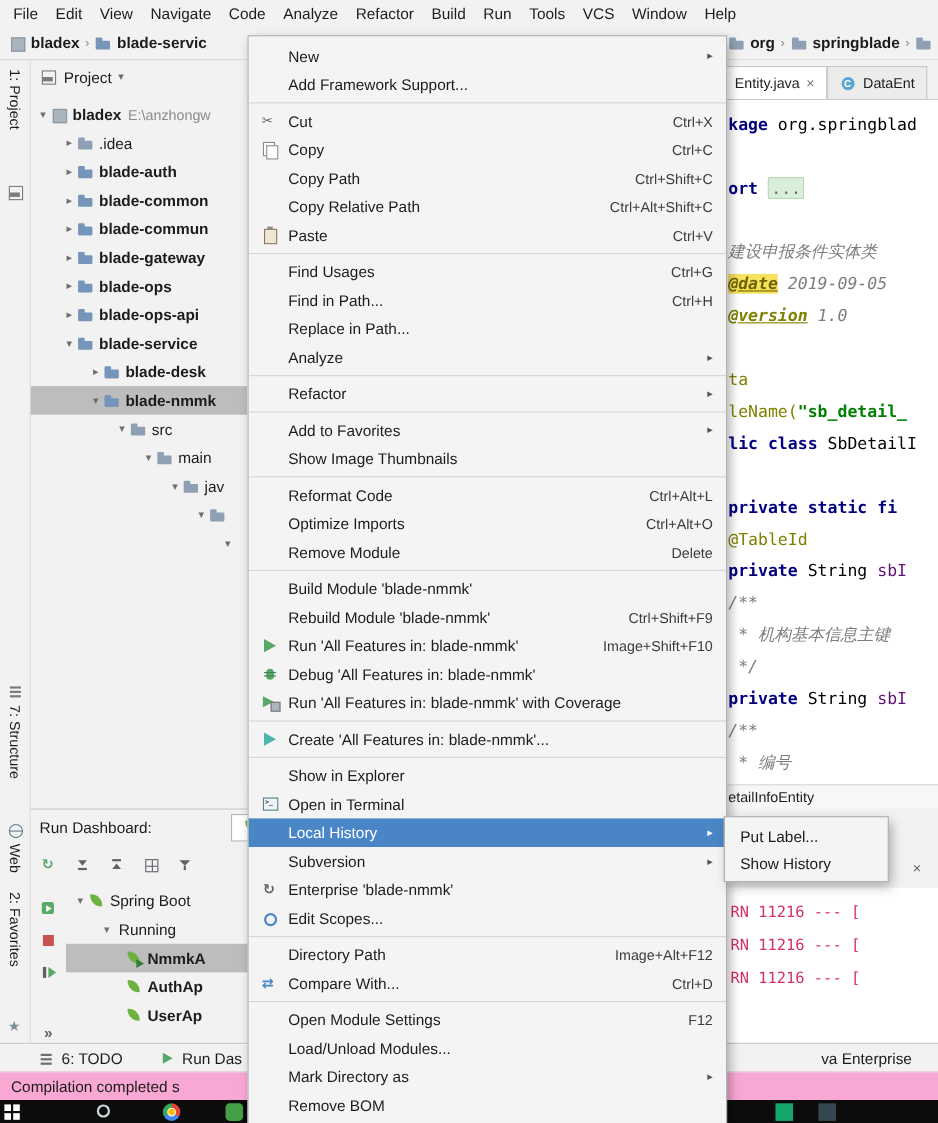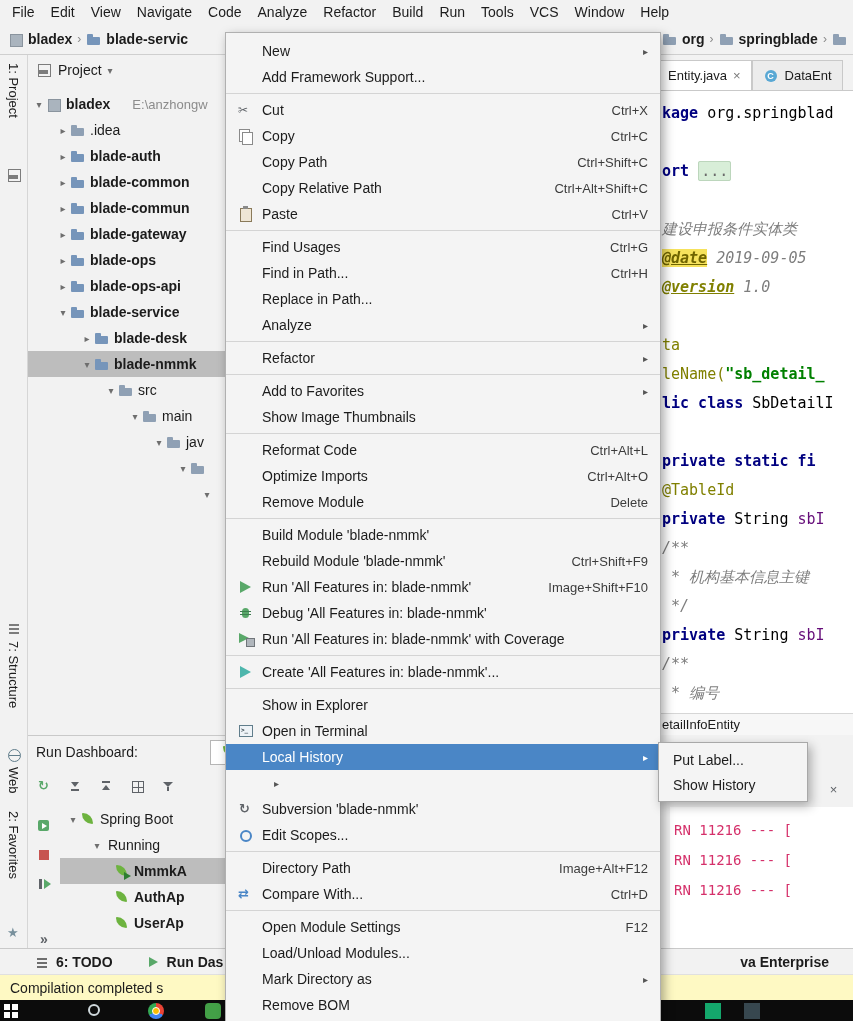--- a/index.html
+++ b/index.html
@@ -37,21 +37,21 @@
   #si-star { top:870px; }
 
   
   #project-panel { position:absolute; left:28px; top:55px; width:197px; height:680px; background:#f2f2f2; }
   .pp-header { height:30px; display:flex; align-items:center; gap:6px; padding-left:8px; font-size:14px; }
   .pp-caret { color:#6e6e6e; font-size:10px; }
   #project-tree { position:absolute; left:0; top:36px; right:0; }
   .tree-row { display:flex; align-items:center; height:26px; font-size:14px; white-space:nowrap; }
   .tree-row.selected { background:#bdbdbd; }
   .tree-label { margin-left:4px; }
-  .tree-suffix { margin-left:22px; color:#8c8c8c; font-size:13px; }
+  .tree-suffix { margin-left:6px; color:#8c8c8c; font-size:13px; }
 
   
   #editor { position:absolute; left:225px; top:55px; right:0; height:658px; background:#fff; }
   #editor-tabs { height:36px; background:#f2f2f2; border-bottom:1px solid #c9c9c9; display:flex;
                  align-items:flex-end; padding-left:432px; }
   .ed-tab { height:30px; display:flex; align-items:center; gap:6px; padding:0 10px; background:#fff;
             border:1px solid #c9c9c9; border-bottom:none; font-size:13px; white-space:nowrap; }
   .ed-tab.inactive { background:#ececec; }
   .tab-close { color:#7a7a7a; font-size:13px; }
   #code-area { height:622px; overflow:hidden; background:#fff; padding:8px 0 0 437px; white-space:pre;
@@ -79,29 +79,29 @@
   .rd-leftcol { position:absolute; left:2px; top:82px; width:28px; display:flex; flex-direction:column;
                 align-items:center; gap:13px; }
   .rd-more { color:#5f6368; font-size:14px; font-weight:bold; margin-top:26px; }
   #rd-tree { position:absolute; left:32px; top:70px; right:0; }
 
   
   #console { position:absolute; left:660px; top:735px; right:0; height:213px; background:#f2f2f2; }
   .console-toolbar { position:absolute; left:10px; top:46px; display:flex; gap:14px; }
   .tico { width:17px; height:17px; color:#5f6368; font-size:13px; line-height:17px; text-align:center; }
   #log-area { position:absolute; left:0; top:72px; right:0; bottom:0; background:#fff; padding:8px 0 0 4px;
-              white-space:pre; font:14px/30px "DejaVu Sans Mono","Liberation Mono",monospace;margin-left:10px; }
+              white-space:pre; font:14px/30px "DejaVu Sans Mono","Liberation Mono",monospace; }
 
   
   #status-row1 { position:absolute; left:0; top:948px; right:0; height:26px; background:#f2f2f2;
                  border-top:1px solid #c9c9c9; display:flex; align-items:center; padding-left:34px; gap:6px;
-                 font-size:14px;font-weight:bold; }
+                 font-size:14px; }
   .sb-gap { margin-left:26px; }
   .sb-right { position:absolute; right:24px; }
-  #status-row2 { position:absolute; left:0; top:974px; right:0; height:26px; background:#fef9c3;
+  #status-row2 { position:absolute; left:0; top:974px; right:0; height:26px; background:#f9a8d4;
                  border-top:1px solid #e0e0e0; display:flex; align-items:center; padding-left:10px; font-size:14px; }
 
   
   #taskbar { position:absolute; left:0; top:1000px; right:0; height:21px; background:#0c0c0c; }
   .tb-start { position:absolute; left:4px; top:4px; width:6px; height:6px; background:#fff;
               box-shadow:8px 0 0 #fff, 0 8px 0 #fff, 8px 8px 0 #fff; }
   .tb-search { position:absolute; left:88px; top:4px; width:12px; height:12px; border:2px solid #cfd8dc; border-radius:50%; }
   .tb-browser { position:absolute; left:148px; top:3px; width:16px; height:16px; border-radius:50%;
                 background:conic-gradient(#ea4335 0 120deg,#4285f4 0 240deg,#34a853 0 360deg); }
   .tb-browser::after { content:""; position:absolute; inset:4px; background:#fbbc05; border:1px solid #fff; border-radius:50%; }
@@ -560,25 +560,26 @@
       <span class="mi-ic ic ic-terminal"></span>
       <span class="mi-label">Open in Terminal</span>
     </div>
     <div class="menu-item sel">
       <span class="mi-ic"></span>
       <span class="mi-label">Local History</span>
       <span class="mi-arrow">▸</span>
     </div>
     <div class="menu-item">
       <span class="mi-ic"></span>
+      <span class="mi-label">Subversion</span>
       <span class="mi-arrow">▸</span>
     </div>
     <div class="menu-item">
       <span class="mi-ic ic ic-sync"></span>
-      <span class="mi-label">Subversion 'blade-nmmk'</span>
+      <span class="mi-label">Enterprise 'blade-nmmk'</span>
     </div>
     <div class="menu-item">
       <span class="mi-ic ic ic-scopes"></span>
       <span class="mi-label">Edit Scopes...</span>
     </div>
     <div class="menu-sep"></div>
     <div class="menu-item">
       <span class="mi-ic"></span>
       <span class="mi-label">Directory Path</span>
       <span class="mi-short">Image+Alt+F12</span>

